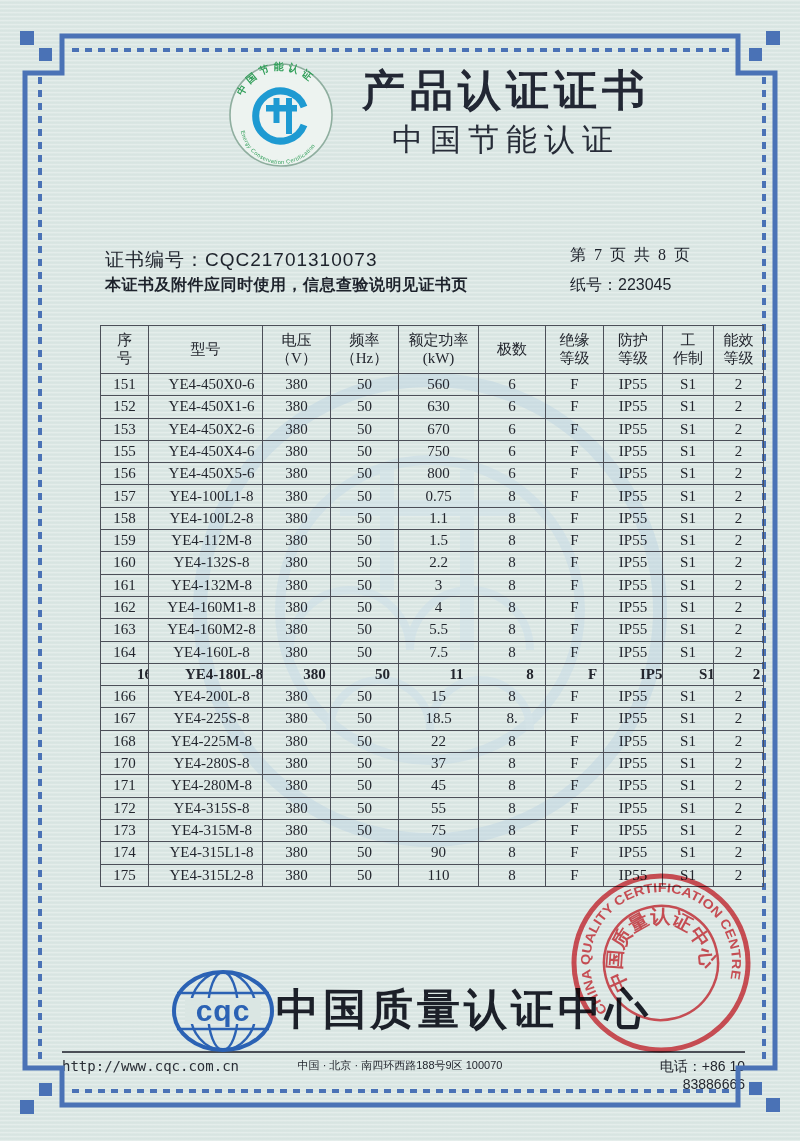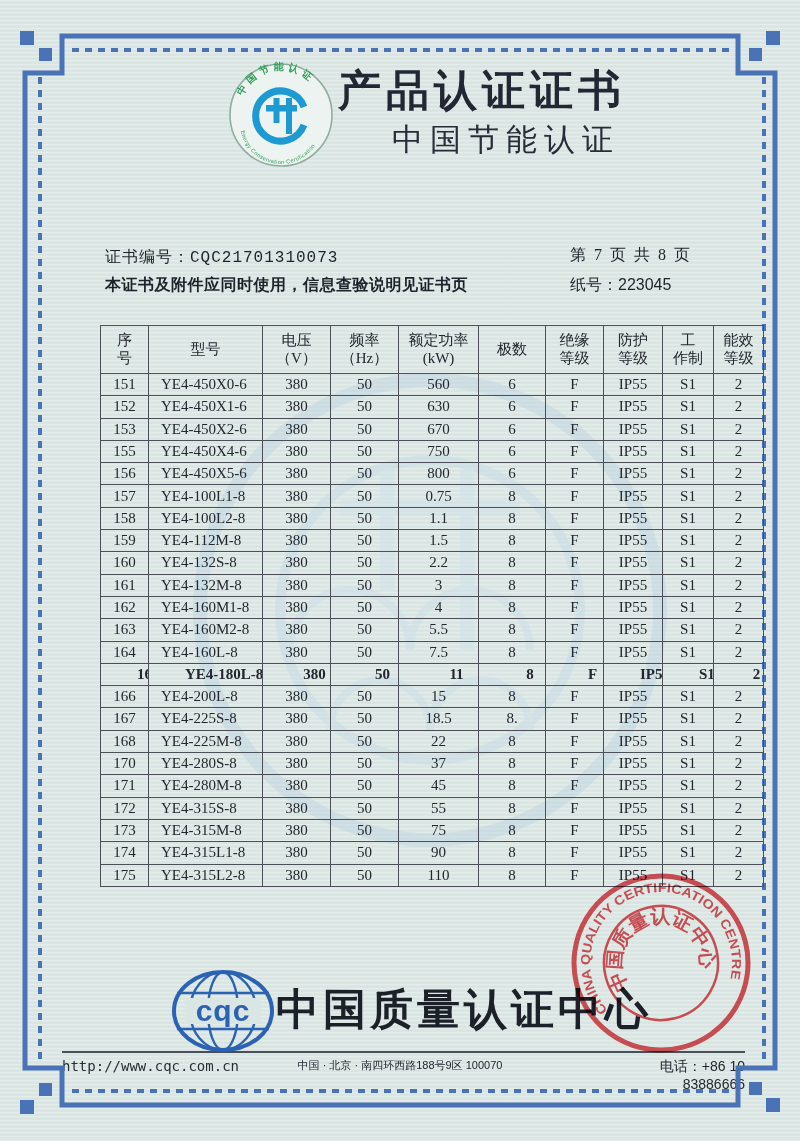--- a/index.html
+++ b/index.html
@@ -10,43 +10,43 @@
       rgba(255,255,255,.28) 0px, rgba(255,255,255,.28) 1px,
       rgba(190,210,208,.18) 2px, transparent 3px, transparent 4px);
     font-family:"Liberation Sans", sans-serif;
     color:#1d222b;
   }
   .abs{position:absolute;}
   svg{display:block;}
 
   
   .title{
-    left:338px;top:62px;width:336px;
+    left:338px;top:62px;width:336px;text-align:center;
     font-size:43px;font-weight:bold;letter-spacing:5px;color:#222734;
   }
   .subtitle{
     left:338px;top:119px;width:336px;text-align:center;
     font-size:31px;font-weight:500;letter-spacing:7px;color:#272c38;
   }
 
   
-  .cert-line1-left{left:105px;top:247px;font-family:Liberation Mono, monospace;font-size:16px;letter-spacing:1px;}
+  .cert-line1-left{left:105px;top:247px;font-family:Liberation Sans, sans-serif;font-size:19px;letter-spacing:1px;}
   .cert-line1-right{left:570px;top:245px;font-family:"Liberation Serif",serif;font-size:16px;letter-spacing:2px;}
   .cert-line2-left{left:105px;top:275px;font-size:16px;font-weight:600;letter-spacing:.5px;text-align:center;}
   .cert-line2-right{left:570px;top:275px;font-size:16px;font-weight:500;}
 
   
   .cert-table{left:100px;top:325px;z-index:3;}
   table{border-collapse:collapse;table-layout:fixed;width:663px;
     font-family:"Liberation Serif",serif;font-size:15px;color:#23262e;}
   th,td{border:1px solid #4c4f58;text-align:center;padding:0;line-height:1.15;
     overflow:hidden;white-space:nowrap;}
   thead th{height:47px;font-weight:normal;font-size:15px;}
   tbody td{height:21.3px;}
-  tbody td.model{text-align:left;padding-left:12px;}
+  tbody td.model{text-align:center;padding-left:12px;}
   tr.bold td{font-weight:bold;padding-left:36px;}
   table{border:1.5px solid #3f434c;}
 
   
   .stamp{left:561px;top:863px;z-index:6;mix-blend-mode:multiply;opacity:.93;
     transform:rotate(-14deg);}
 
   
   .org-name{left:276px;top:981px;font-size:43px;font-weight:600;letter-spacing:4px;color:#1c2029;}
   .footer-rule{left:62px;top:1051px;width:683px;height:2px;background:#4a4e56;}

